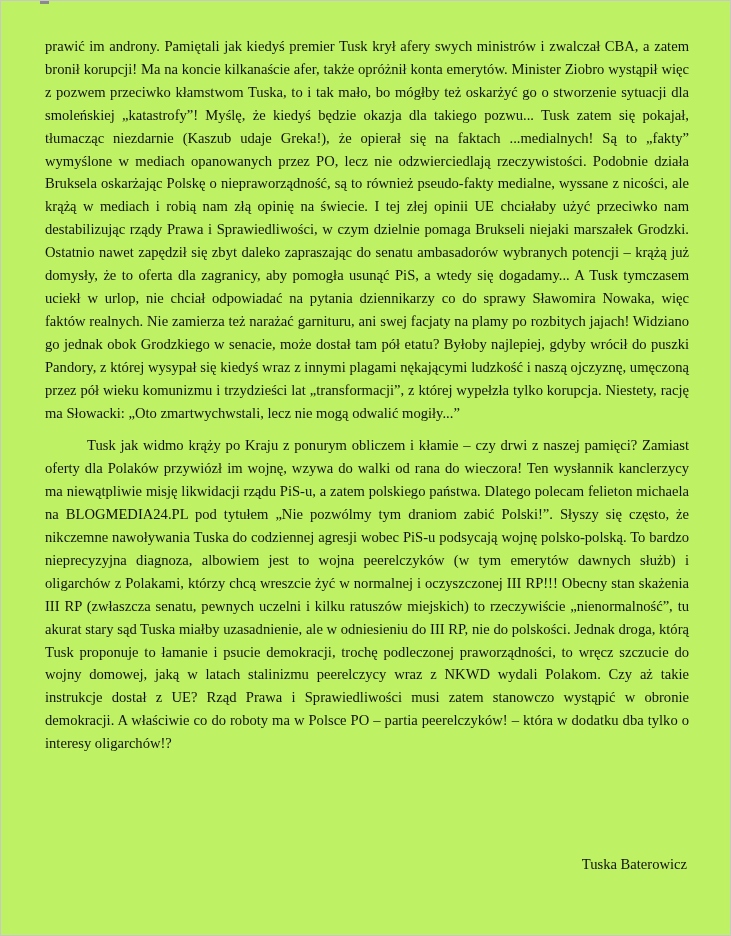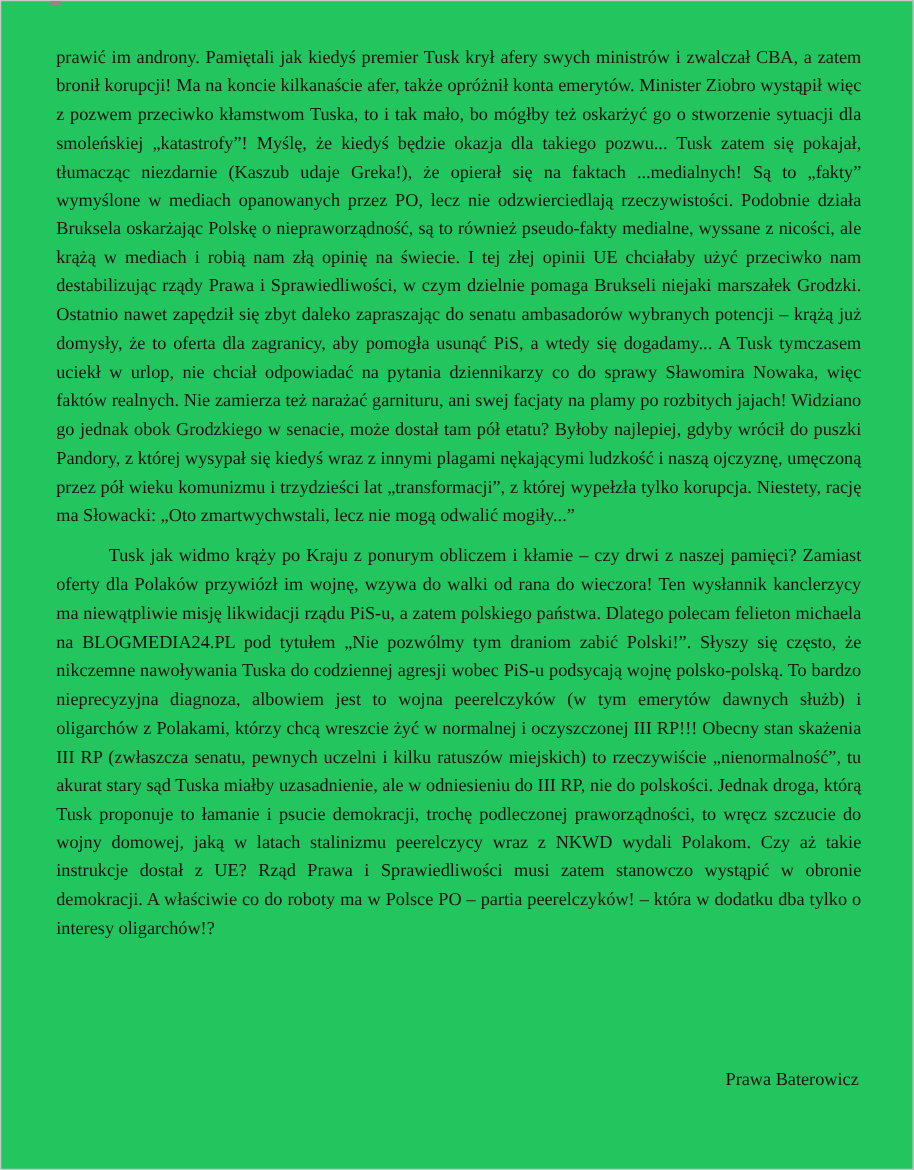--- a/index.html
+++ b/index.html
@@ -13,21 +13,21 @@
       overflow: hidden;
       position: relative;
     }
     .page {
       position: absolute;
       left: 0;
       top: 0;
       width: 729px;
       height: 934px;
       border: 1px solid #c8c8c8;
-      background: #22c55e;
+      background: #bef264;
     }
     .corner-marker {
       position: absolute;
       left: 39px;
       top: 0;
       width: 9px;
       height: 3px;
       background: #8a8a8a;
     }
     .content {
@@ -65,14 +65,14 @@
 <body>
 
 <div class="page">
   <div class="corner-marker"></div>
 
   <div class="content">
     <p class="p1">prawić im androny. Pamiętali jak kiedyś premier Tusk krył afery swych ministrów i zwalczał CBA, a zatem bronił korupcji! Ma na koncie kilkanaście afer, także opróżnił konta emerytów. Minister Ziobro wystąpił więc z pozwem przeciwko kłamstwom Tuska, to i tak mało, bo mógłby też oskarżyć go o stworzenie sytuacji dla smoleńskiej „katastrofy”! Myślę, że kiedyś będzie okazja dla takiego pozwu... Tusk zatem się pokajał, tłumacząc niezdarnie (Kaszub udaje Greka!), że opierał się na faktach ...medialnych! Są to „fakty” wymyślone w mediach opanowanych przez PO, lecz nie odzwierciedlają rzeczywistości. Podobnie działa Bruksela oskarżając Polskę o niepraworządność, są to również pseudo-fakty medialne, wyssane z nicości, ale krążą w mediach i robią nam złą opinię na świecie. I tej złej opinii UE chciałaby użyć przeciwko nam destabilizując rządy Prawa i Sprawiedliwości, w czym dzielnie pomaga Brukseli niejaki marszałek Grodzki. Ostatnio nawet zapędził się zbyt daleko zapraszając do senatu ambasadorów wybranych potencji – krążą już domysły, że to oferta dla zagranicy, aby pomogła usunąć PiS, a wtedy się dogadamy... A Tusk tymczasem uciekł w urlop, nie chciał odpowiadać na pytania dziennikarzy co do sprawy Sławomira Nowaka, więc faktów realnych. Nie zamierza też narażać garnituru, ani swej facjaty na plamy po rozbitych jajach! Widziano go jednak obok Grodzkiego w senacie, może dostał tam pół etatu? Byłoby najlepiej, gdyby wrócił do puszki Pandory, z której wysypał się kiedyś wraz z innymi plagami nękającymi ludzkość i naszą ojczyznę, umęczoną przez pół wieku komunizmu i trzydzieści lat „transformacji”, z której wypełzła tylko korupcja. Niestety, rację ma Słowacki: „Oto zmartwychwstali, lecz nie mogą odwalić mogiły...”</p>
     <p class="p2">Tusk jak widmo krąży po Kraju z ponurym obliczem i kłamie – czy drwi z naszej pamięci?  Zamiast oferty dla Polaków przywiózł im wojnę, wzywa do walki od rana do wieczora! Ten wysłannik kanclerzycy ma niewątpliwie misję likwidacji rządu PiS-u, a zatem polskiego państwa. Dlatego polecam felieton michaela na BLOGMEDIA24.PL pod tytułem „Nie pozwólmy tym draniom zabić Polski!”. Słyszy się często, że nikczemne nawoływania Tuska do codziennej agresji wobec PiS-u podsycają wojnę polsko-polską. To bardzo nieprecyzyjna diagnoza, albowiem jest to wojna peerelczyków (w tym emerytów dawnych służb) i oligarchów z Polakami, którzy chcą wreszcie żyć w normalnej i oczyszczonej III RP!!! Obecny stan skażenia III RP (zwłaszcza senatu, pewnych uczelni i kilku ratuszów miejskich) to rzeczywiście „nienormalność”, tu akurat stary sąd Tuska miałby uzasadnienie, ale w odniesieniu do III RP, nie do polskości. Jednak droga, którą Tusk proponuje to łamanie i psucie demokracji, trochę podleczonej praworządności, to wręcz szczucie do wojny domowej, jaką w latach stalinizmu peerelczycy wraz z NKWD wydali Polakom. Czy aż takie instrukcje dostał z UE? Rząd Prawa i Sprawiedliwości musi zatem stanowczo wystąpić w obronie demokracji. A właściwie co do roboty ma w Polsce PO – partia peerelczyków! – która w dodatku dba tylko o interesy oligarchów!?</p>
   </div>
 
-  <div class="signature">Prawa Baterowicz</div>
+  <div class="signature">Tuska Baterowicz</div>
 </div>
 
 </body></html>

